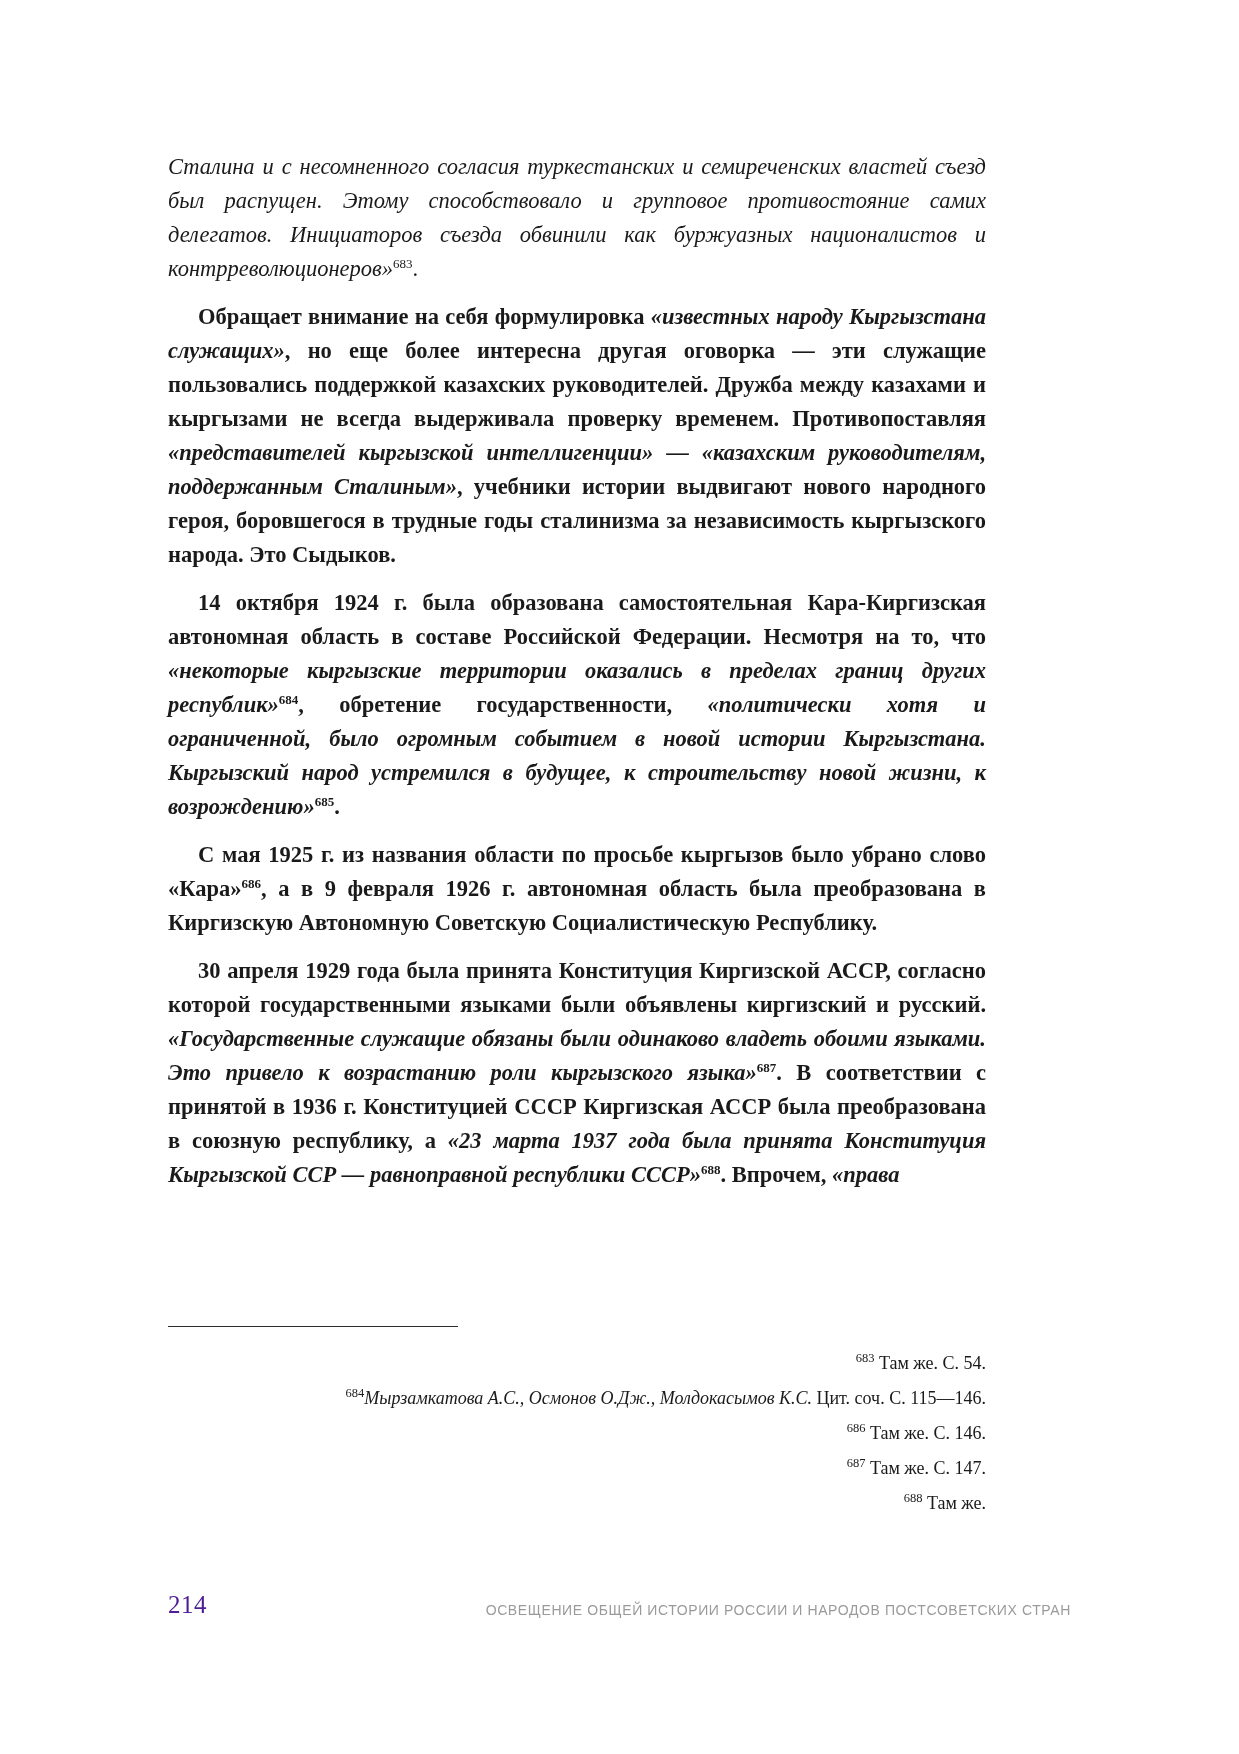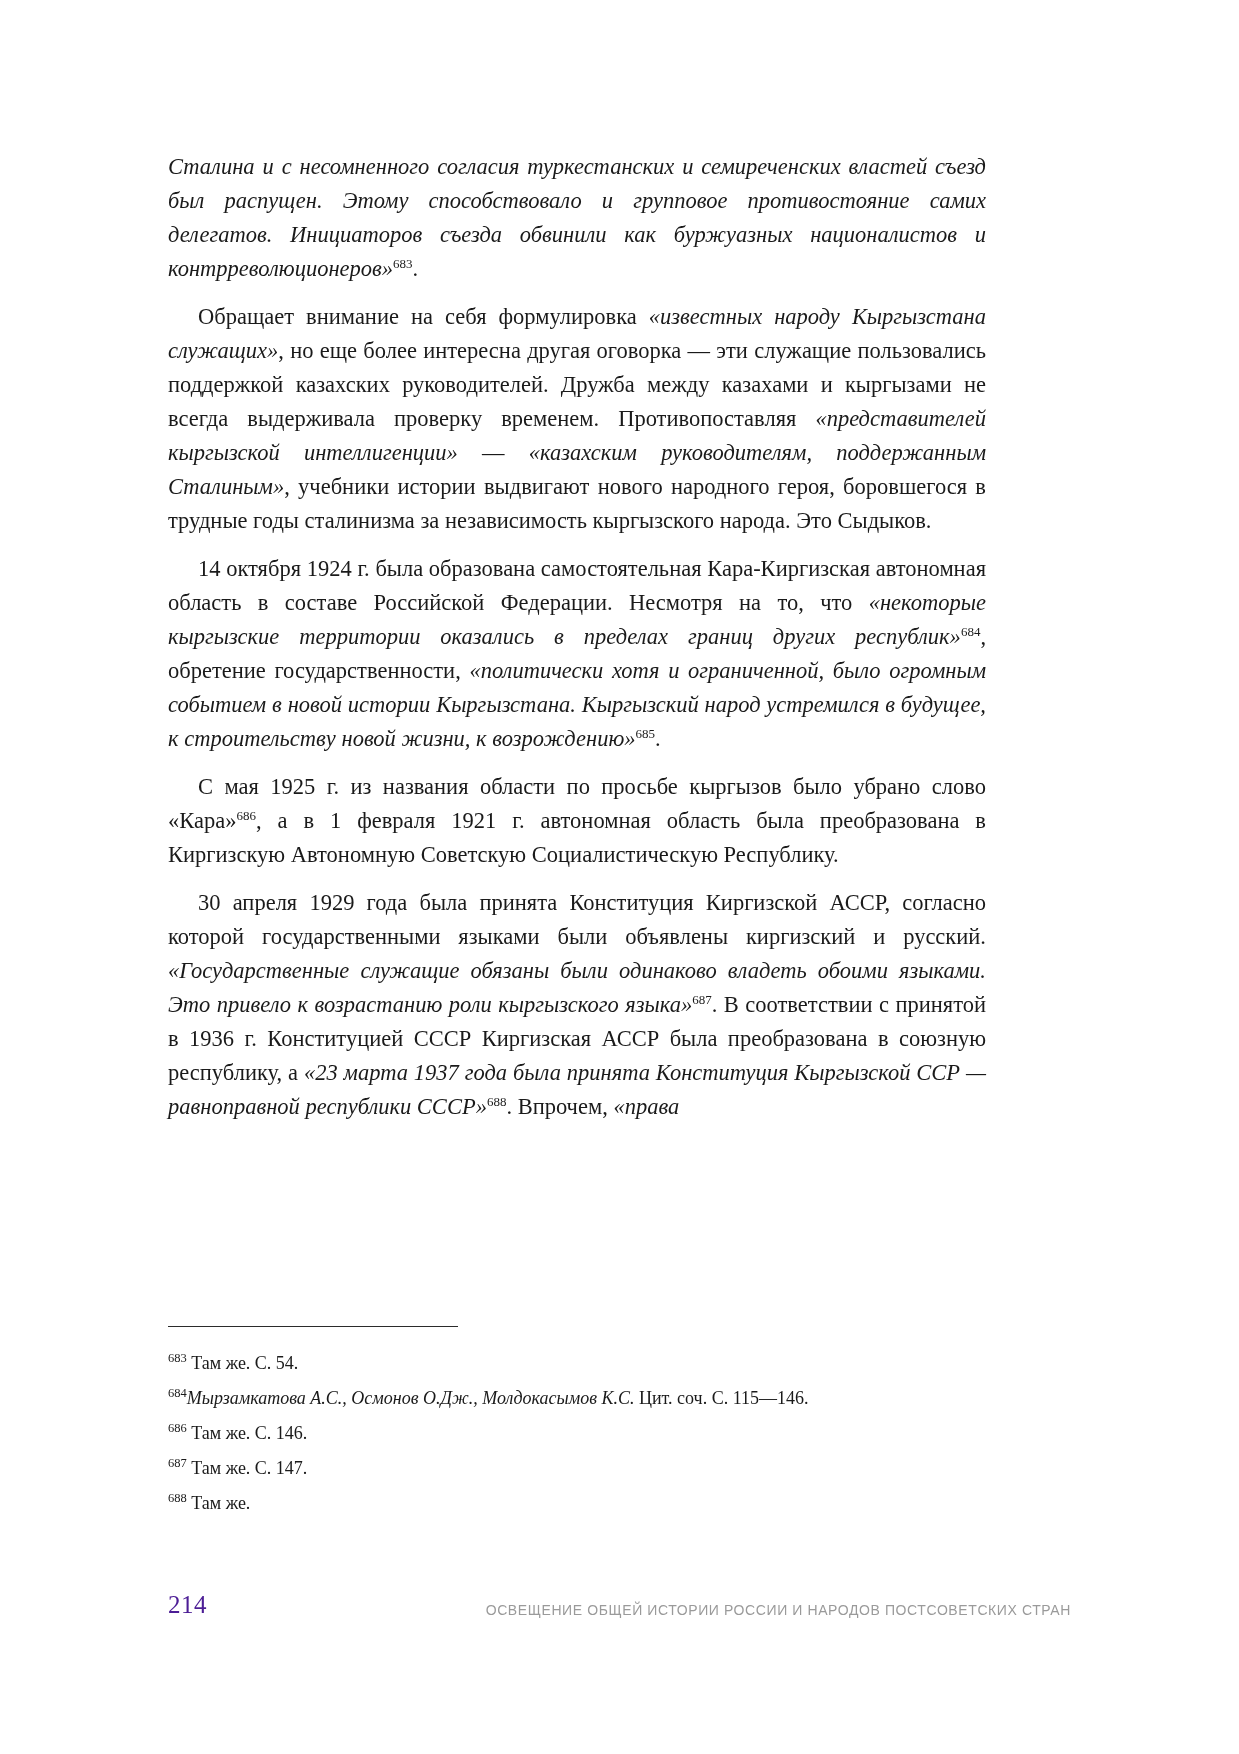--- a/index.html
+++ b/index.html
@@ -30,20 +30,21 @@
     line-height: 34px;
     text-align: justify;
     text-justify: inter-word;
     hyphens: none;
   }
   p.noindent {
     text-indent: 0;
   }
   p.indent {
     text-indent: 30px;
+    font-weight: bold;
   }
   .it {
     font-style: italic;
   }
   sup {
     font-size: 13px;
     vertical-align: super;
     line-height: 0;
   }
 
@@ -56,21 +57,21 @@
   .fn-rule {
     width: 290px;
     height: 1px;
     background: #2b2b2b;
     margin-bottom: 22px;
   }
   .fn {
     font-size: 18px;
     line-height: 29px;
     margin: 0 0 6px 0;
-    text-align: left;
+    text-align: right;
   }
   .fn sup {
     font-size: 12.5px;
   }
   .fn .it { }
 
   .folio {
     position: absolute;
     left: 168px;
     top: 1591px;
@@ -103,21 +104,21 @@
 
     <p class="indent">
       <span>Обращает внимание на себя формулировка </span><span class="it">«известных народу Кыргызстана служащих»</span><span>, но еще более интересна другая оговорка — эти служащие пользовались поддержкой казахских руководителей. Дружба между казахами и кыргызами не всегда выдерживала проверку временем. Противопоставляя </span><span class="it">«представителей кыргызской интеллигенции»</span><span> — </span><span class="it">«казахским руководителям, поддержанным Сталиным»</span><span>, учебники истории выдвигают нового народного героя, боровшегося в трудные годы сталинизма за независимость кыргызского народа. Это Сыдыков.</span>
     </p>
 
     <p class="indent">
       <span>14 октября 1924 г. была образована самостоятельная Кара-Киргизская автономная область в составе Российской Федерации. Несмотря на то, что </span><span class="it">«некоторые кыргызские территории оказались в пределах границ других республик»</span><sup>684</sup><span>, обретение государственности, </span><span class="it">«политически хотя и ограниченной, было огромным событием в новой истории Кыргызстана. Кыргызский народ устремился в будущее, к строительству новой жизни, к возрождению»</span><sup>685</sup><span>.</span>
     </p>
 
     <p class="indent">
-      <span>С мая 1925 г. из названия области по просьбе кыргызов было убрано слово «Кара»</span><sup>686</sup><span>, а в 1 февраля 1921 г. автономная область была преобразована в Киргизскую Автономную Советскую Социалистическую Республику.</span>
+      <span>С мая 1925 г. из названия области по просьбе кыргызов было убрано слово «Кара»</span><sup>686</sup><span>, а в 9 февраля 1926 г. автономная область была преобразована в Киргизскую Автономную Советскую Социалистическую Республику.</span>
     </p>
 
     <p class="indent">
       <span>30 апреля 1929 года была принята Конституция Киргизской АССР, согласно которой государственными языками были объявлены киргизский и русский. </span><span class="it">«Государственные служащие обязаны были одинаково владеть обоими языками. Это привело к возрастанию роли кыргызского языка»</span><sup>687</sup><span>. В соответствии с принятой в 1936 г. Конституцией СССР Киргизская АССР была преобразована в союзную республику, а </span><span class="it">«23 марта 1937 года была принята Конституция Кыргызской ССР — равноправной республики СССР»</span><sup>688</sup><span>. Впрочем, </span><span class="it">«права</span>
     </p>
 
   </div>
 
   <div class="footnotes">
     <div class="fn-rule"></div>

